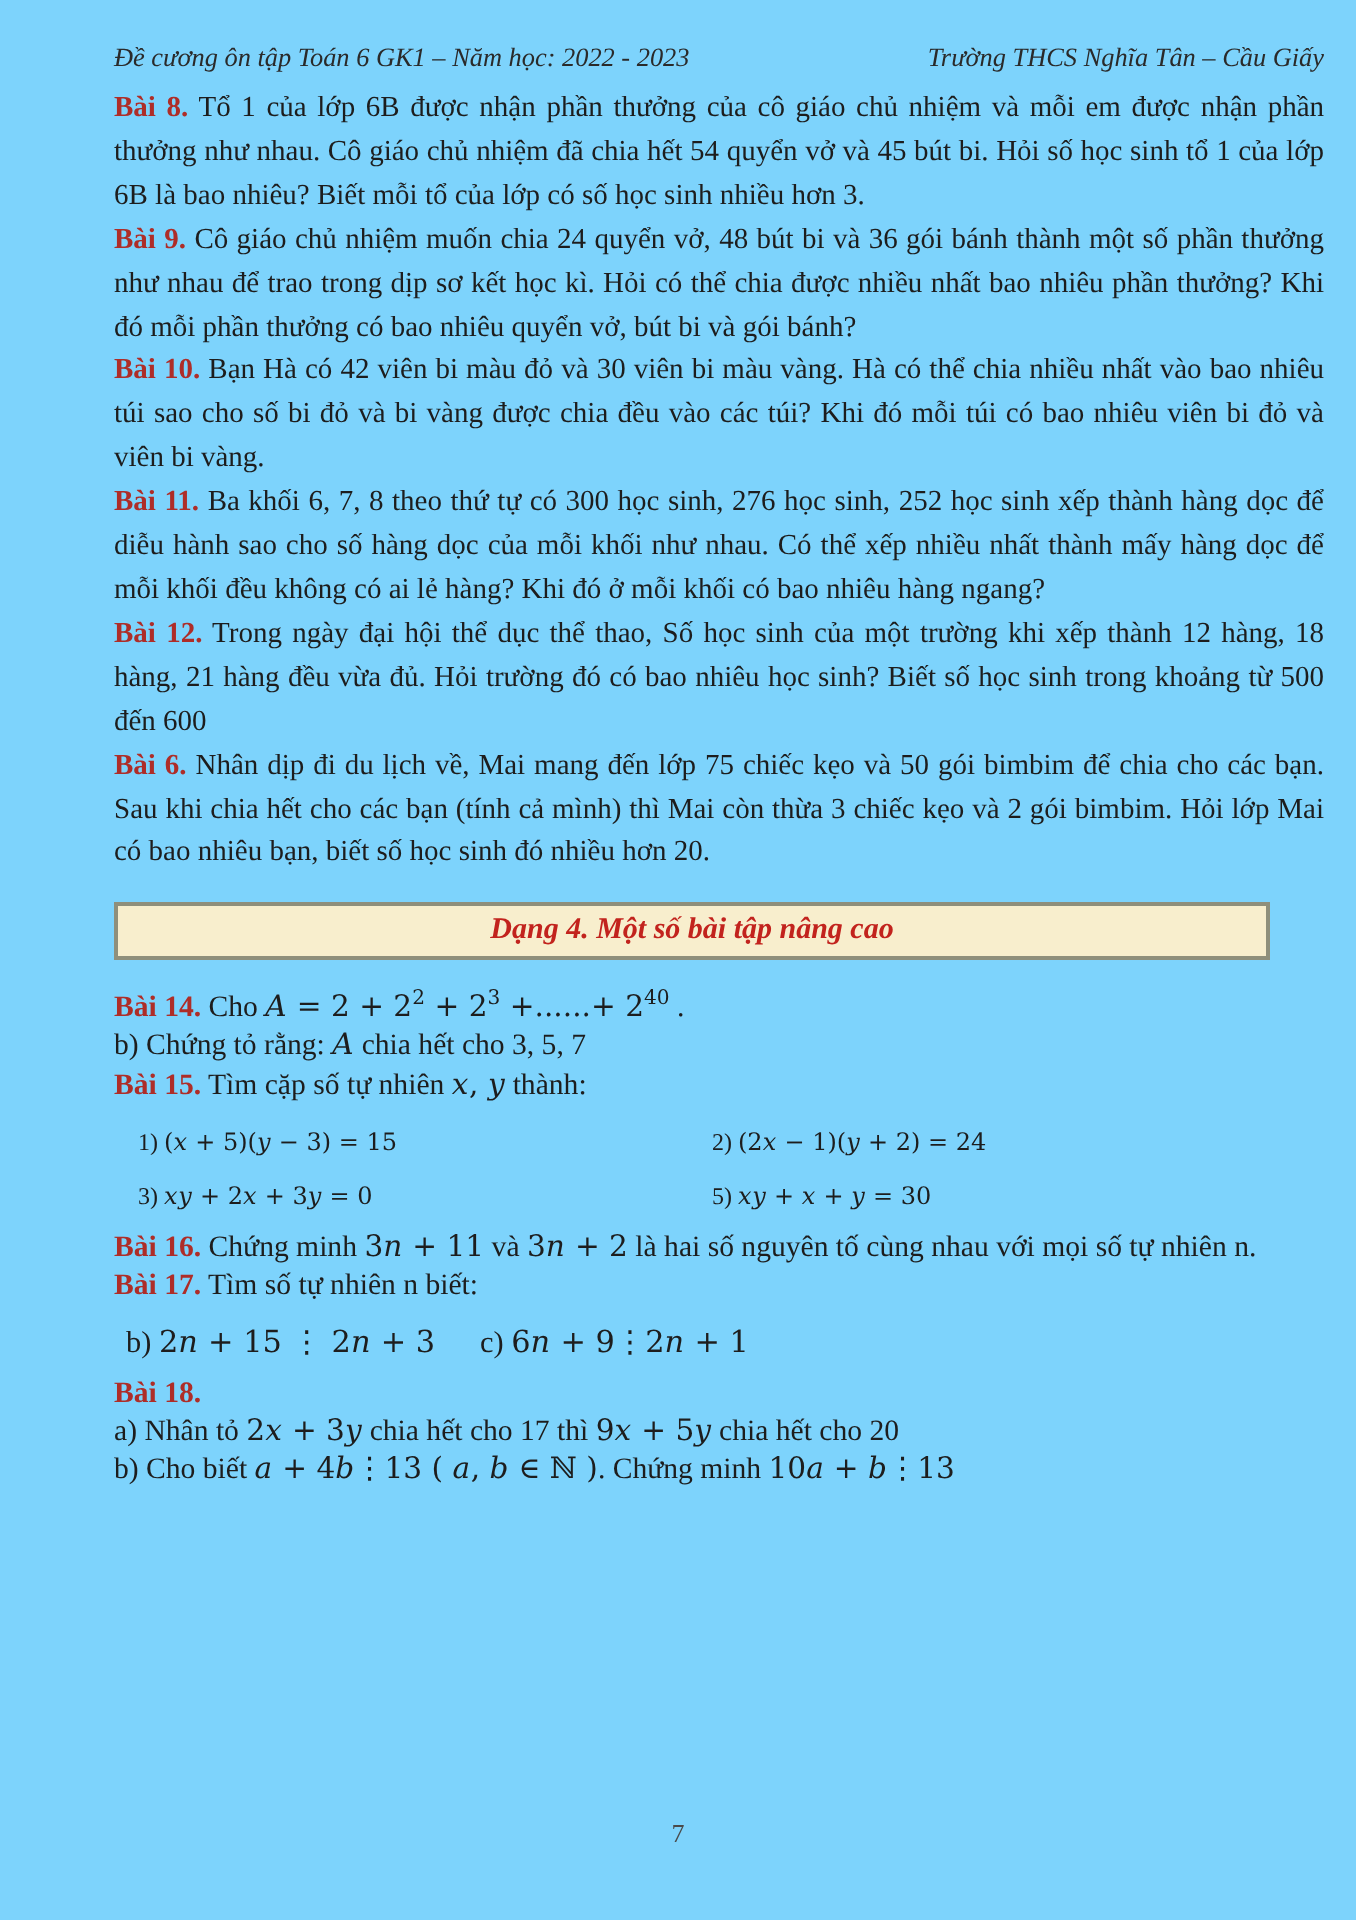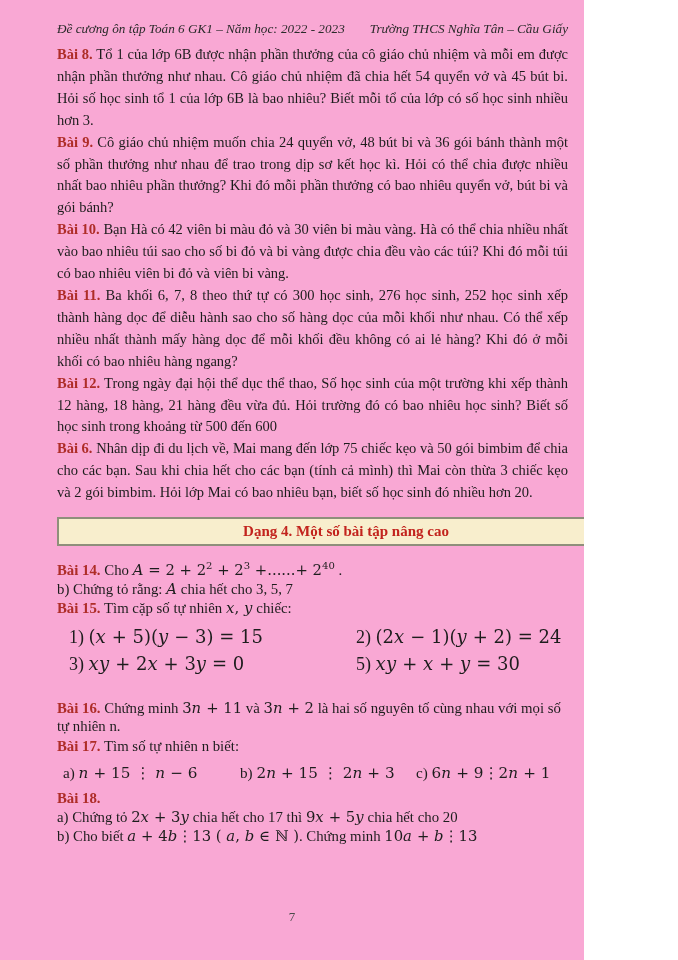--- a/index.html
+++ b/index.html
@@ -1,19 +1,19 @@
 <!DOCTYPE html>
 <html lang="vi" style="--label_red: #ae2d28; --title_red: #c2231d; --box_bg: #f8eecd; --box_border: #8f8f7b;"><head>
 <meta charset="utf-8">
 <style>
   html,body{margin:0;padding:0;background:#ffffff;}
   .page{
     position:relative;
-    width:584px;height:960px;
-    background:#f9a8d4;
+    width:678px;height:960px;
+    background:#7dd3fc;
     box-sizing:border-box;
     padding:21px 16px 0 57px;
     font-family:"Liberation Serif",serif;
     color:#1d1d1d;
     overflow:hidden;
   }
   .doc-header{
     display:flex;justify-content:space-between;
     font-style:italic;font-size:13.2px;line-height:16px;
     color:#2a2a2a;margin-bottom:7px;
@@ -28,36 +28,37 @@
   .math i{letter-spacing:.3px;}
   sup{font-size:68%;line-height:0;}
   .dang-box{
     width:578px;
     margin-top:13px;
     border:2px solid var(--box_border,#8f8f7b);
     background:var(--box_bg,#f8eecd);
     text-align:center;
     padding:3px 0 4px;
     box-sizing:border-box;
+    font-style:italic;
   }
   .dang-title{
     color:var(--title_red,#c2231d);
     font-weight:bold;font-size:15px;line-height:17px;
   }
   .adv{margin-top:15px;}
   .aline{margin:0;font-size:14.8px;line-height:18.6px;}
   .aline + .aline{margin-top:0.5px;}
   .eq-grid{
     display:grid;
     grid-template-columns:287px 1fr;
     row-gap:9px;
     margin:10px 0 0 12px;
-    font-size:18px;line-height:18px;
+    font-size:12px;line-height:18px;
   }
-  .b16{margin-top:26px;}
+  .b16{margin-top:8px;}
   .row17{
     display:grid;
     grid-template-columns:177px 176px 1fr;
     margin:9px 0 0 6px;
     font-size:15.2px;line-height:18px;
   }
   .b18-head{margin-top:7px;}
   .b18-line{margin-top:10.5px;}
   .page-number{
     position:absolute;left:0;top:909px;width:100%;
@@ -83,38 +84,37 @@
   <p class="prob"><span class="plabel">Bài 12.</span><span> Trong ngày đại hội thể dục thể thao, Số học sinh của một trường khi xếp thành 12 hàng, 18 hàng, 21 hàng đều vừa đủ. Hỏi trường đó có bao nhiêu học sinh? Biết số học sinh trong khoảng từ 500 đến 600</span></p>
   <p class="prob"><span class="plabel">Bài 6.</span><span> Nhân dịp đi du lịch về, Mai mang đến lớp 75 chiếc kẹo và 50 gói bimbim để chia cho các bạn. Sau khi chia hết cho các bạn (tính cả mình) thì Mai còn thừa 3 chiếc kẹo và 2 gói bimbim. Hỏi lớp Mai có bao nhiêu bạn, biết số học sinh đó nhiều hơn 20.</span></p>
 
   <div class="dang-box">
     <span class="dang-title">Dạng 4. Một số bài tập nâng cao</span>
   </div>
 
   <div class="adv">
     <p class="aline"><span class="plabel">Bài 14.</span><span> Cho  </span><span class="math"><i>A</i> = 2 + 2<sup>2</sup> + 2<sup>3</sup> +......+ 2<sup>40</sup></span><span> .</span></p>
     <p class="aline"><span>b) Chứng tỏ rằng:  </span><span class="math"><i>A</i></span><span> chia hết cho 3, 5, 7</span></p>
-    <p class="aline"><span class="plabel">Bài 15.</span><span> Tìm cặp số tự nhiên </span><span class="math"><i>x</i>, <i>y</i></span><span> chiếc:</span></p>
+    <p class="aline"><span class="plabel">Bài 15.</span><span> Tìm cặp số tự nhiên </span><span class="math"><i>x</i>, <i>y</i></span><span> thành:</span></p>
 
     <div class="eq-grid">
       <span><span>1) </span><span class="math">(<i>x</i> + 5)(<i>y</i> − 3) = 15</span></span>
       <span><span>2) </span><span class="math">(2<i>x</i> − 1)(<i>y</i> + 2) = 24</span></span>
       <span><span>3) </span><span class="math"><i>xy</i> + 2<i>x</i> + 3<i>y</i> = 0</span></span>
       <span><span>5) </span><span class="math"><i>xy</i> + <i>x</i> + <i>y</i> = 30</span></span>
     </div>
 
     <p class="aline b16"><span class="plabel">Bài 16.</span><span>  Chứng minh </span><span class="math">3<i>n</i> + 11</span><span> và </span><span class="math">3<i>n</i> + 2</span><span> là hai số nguyên tố cùng nhau với mọi số tự nhiên n.</span></p>
     <p class="aline"><span class="plabel">Bài 17.</span><span> Tìm số tự nhiên n biết:</span></p>
 
     <div class="row17">
-      <span><span>a) </span><span class="math"><i>n</i> + 15  ⋮ <i>n</i> − 6</span></span>
       <span><span>b) </span><span class="math">2<i>n</i> + 15 ⋮ 2<i>n</i> + 3</span></span>
       <span><span>c) </span><span class="math">6<i>n</i> + 9⋮2<i>n</i> + 1</span></span>
     </div>
 
     <p class="aline b18-head"><span class="plabel">Bài 18.</span></p>
-    <p class="aline b18-line"><span>a) Chứng tỏ </span><span class="math">2<i>x</i> + 3<i>y</i></span><span> chia hết cho 17  thì  </span><span class="math">9<i>x</i> + 5<i>y</i></span><span> chia hết cho 20</span></p>
+    <p class="aline b18-line"><span>a) Nhân tỏ </span><span class="math">2<i>x</i> + 3<i>y</i></span><span> chia hết cho 17  thì  </span><span class="math">9<i>x</i> + 5<i>y</i></span><span> chia hết cho 20</span></p>
     <p class="aline b18-line"><span>b) Cho biết  </span><span class="math"><i>a</i> + 4<i>b</i>⋮13 ( <i>a</i>, <i>b</i> ∈ ℕ )</span><span>. Chứng minh  </span><span class="math">10<i>a</i> + <i>b</i>⋮13</span></p>
   </div>
 
   <div class="page-number">7</div>
 
 </div>
 
 </body></html>

